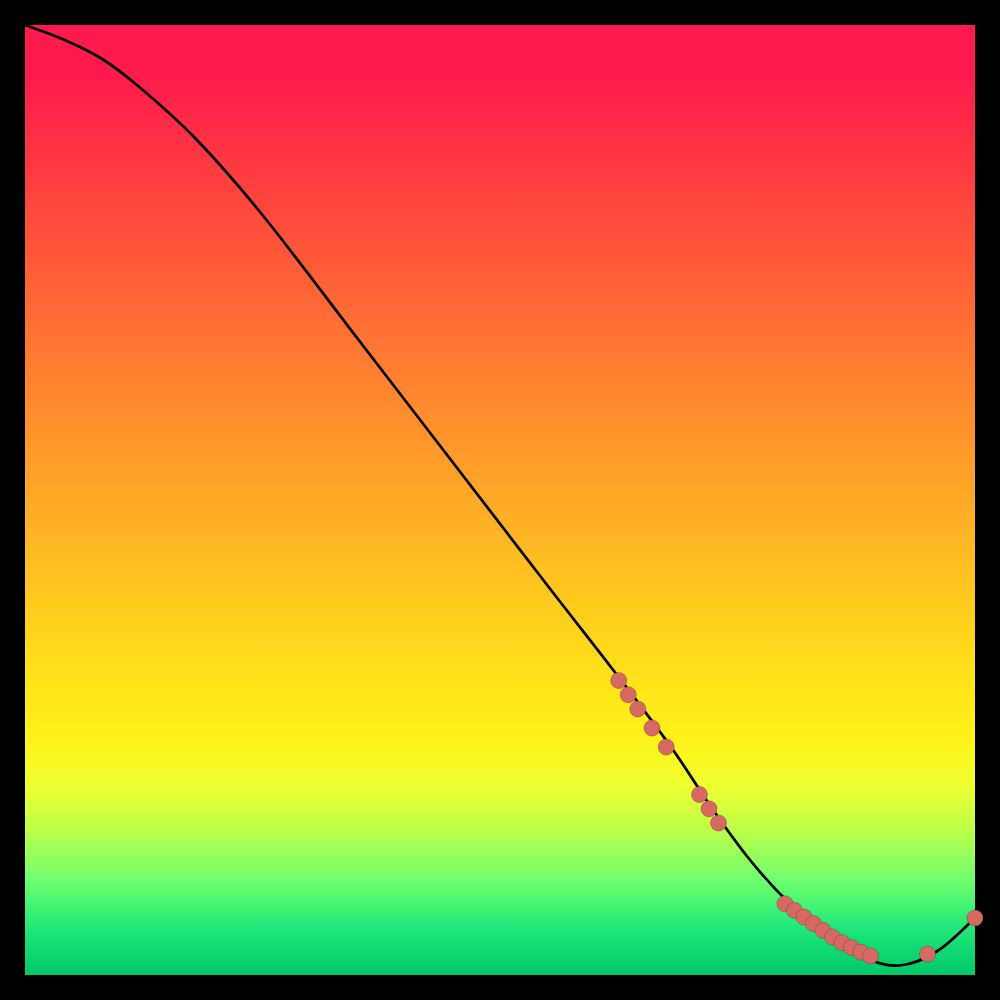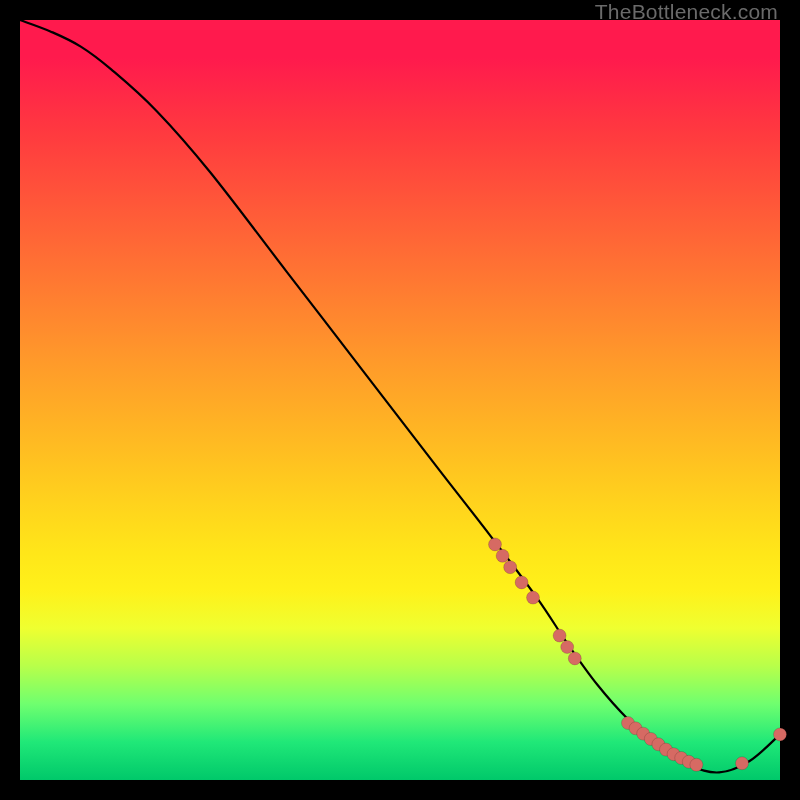--- a/index.html
+++ b/index.html
@@ -66,21 +66,20 @@
   .marker {
     fill: #d66a63;
     stroke: rgba(0,0,0,0.25);
     stroke-width: 0.6;
   }
 </style>
 </head>
 <body>
 
 <div class="stage">
-  <div class="watermark">TheBottleneck.com</div>
 
   <div class="plot">
     <svg class="curve" viewBox="0 0 760 760">
       <path id="curve-path" class="curve-path" d="M 0.00 0.00 C 5.47 2.05, 19.46 6.61, 30.40 11.40 C 41.34 16.19, 49.86 19.76, 60.80 26.60 C 71.74 33.44, 77.52 37.77, 91.20 49.40 C 104.88 61.03, 119.02 72.73, 136.80 91.20 C 154.58 109.67, 166.74 123.27, 190.00 152.00 C 213.26 180.73, 238.64 215.23, 266.00 250.80 C 293.36 286.37, 314.64 314.03, 342.00 349.60 C 369.36 385.17, 394.74 418.30, 418.00 448.40 C 441.26 478.50, 453.42 493.54, 471.20 516.80 C 488.98 540.06, 503.12 558.45, 516.80 577.60 C 530.48 596.75, 536.26 607.47, 547.20 623.20 C 558.14 638.93, 566.66 651.32, 577.60 665.00 C 588.54 678.68, 597.06 688.26, 608.00 699.20 C 618.94 710.14, 627.46 717.59, 638.40 725.80 C 649.34 734.01, 657.86 740.01, 668.80 744.80 C 679.74 749.59, 688.26 753.08, 699.20 752.40 C 710.14 751.72, 718.66 747.84, 729.60 741.00 C 740.54 734.16, 754.53 719.19, 760.00 714.40"></path>
       <g id="markers">
           <circle cx="475.00" cy="524.40" r="6.5" class="marker"></circle>
           <circle cx="482.60" cy="535.80" r="6.5" class="marker"></circle>
           <circle cx="490.20" cy="547.20" r="6.5" class="marker"></circle>
           <circle cx="501.60" cy="562.40" r="6.5" class="marker"></circle>
           <circle cx="513.00" cy="577.60" r="6.5" class="marker"></circle>

